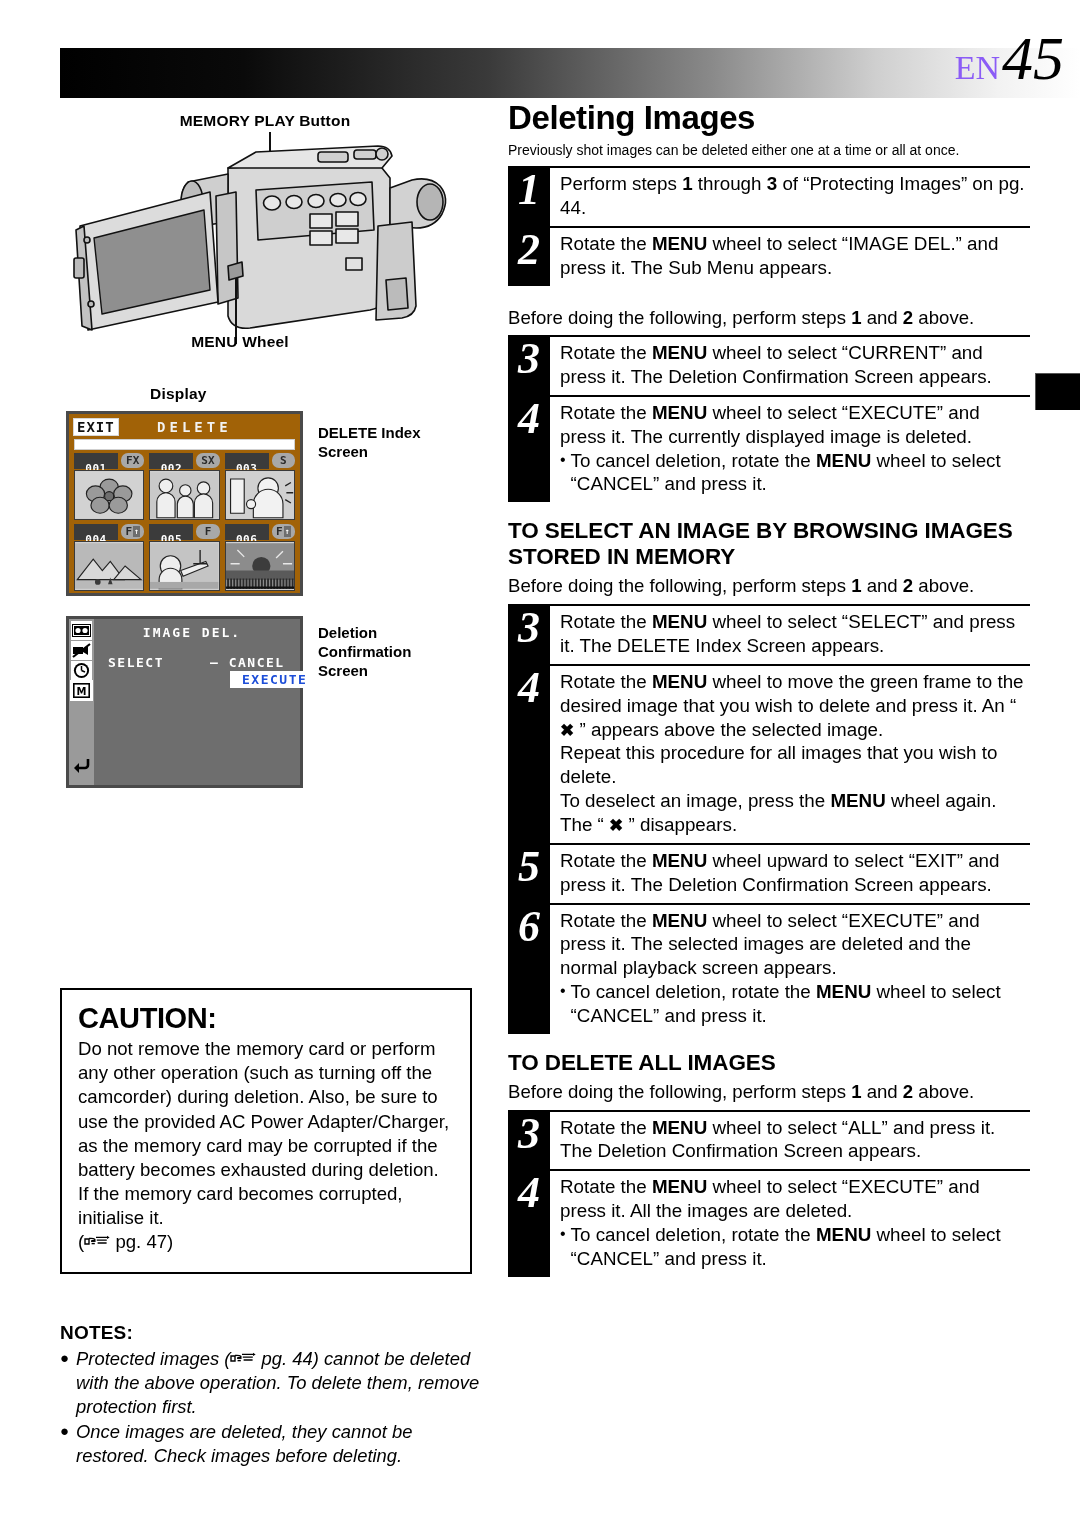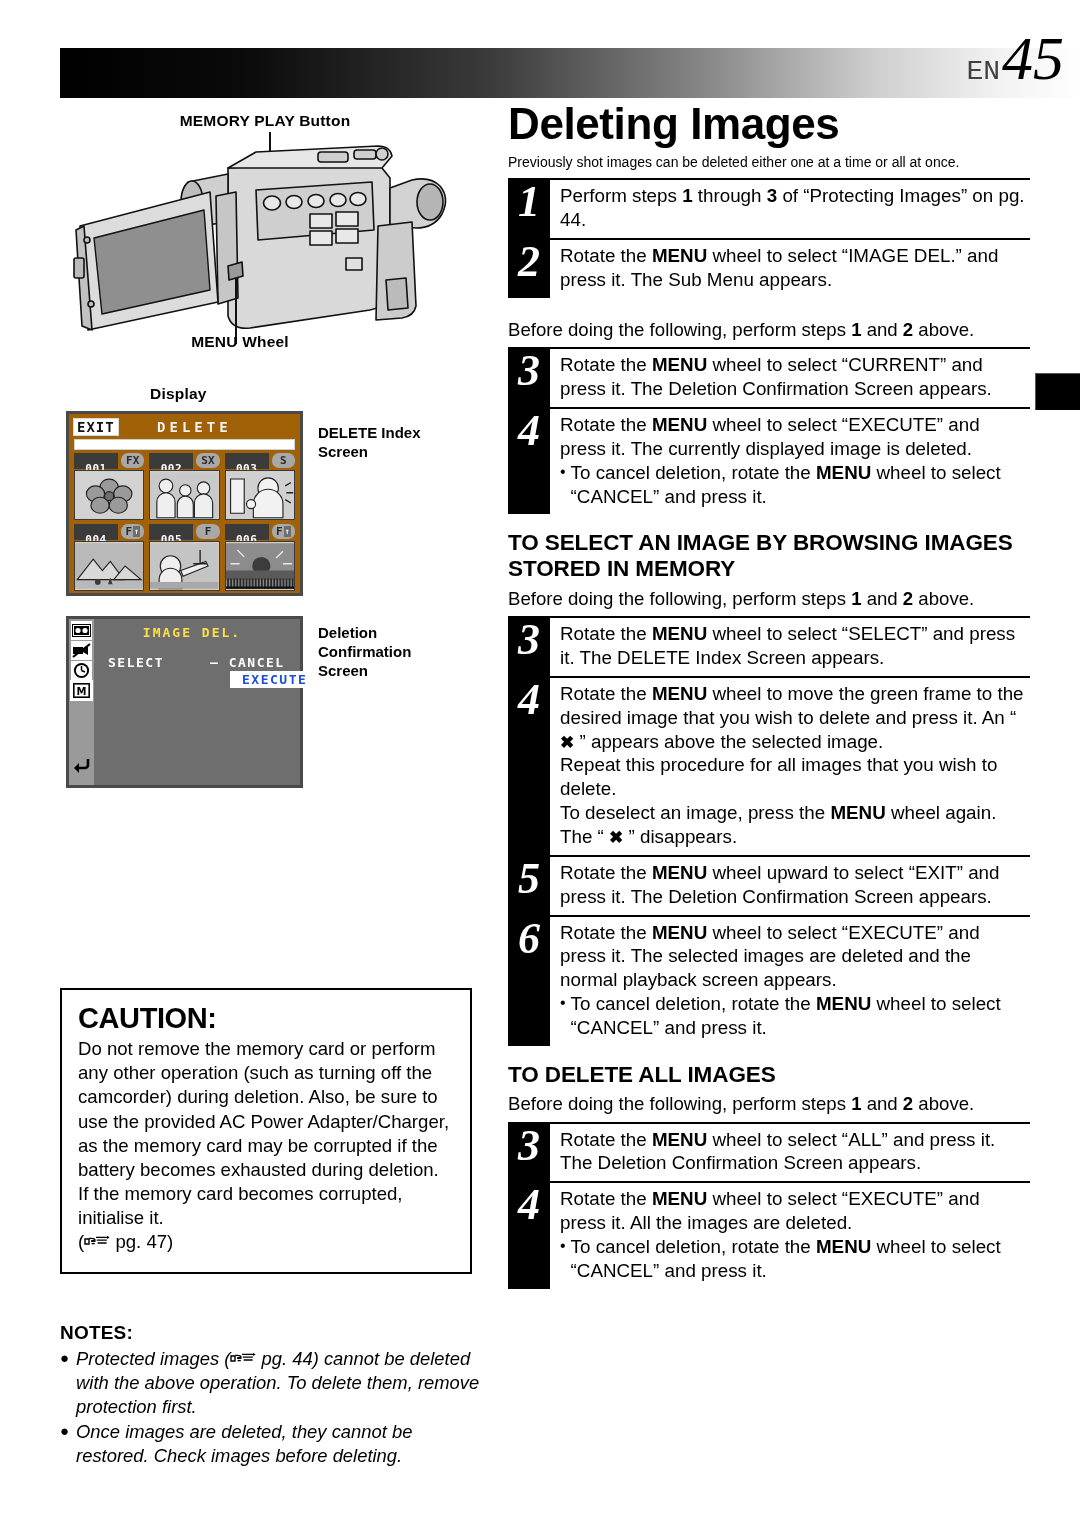--- a/index.html
+++ b/index.html
@@ -17,22 +17,22 @@
   .header-bar{
     position:absolute;left:60px;top:48px;width:1020px;height:50px;
     background:linear-gradient(to right,#000000 0%,#0a0a0a 18%,#3a3a3a 42%,#8a8a8a 64%,#cfcfcf 80%,#f2f2f2 92%,#ffffff 100%);
   }
   .page-num{
     position:absolute;right:16px;top:34px;
     display:flex;align-items:baseline;gap:2px;
     z-index:4;
   }
   .page-num .en{
-    font-family:Liberation Mono, monospace;
-    font-size:28px;font-weight:400;letter-spacing:0px;color:#404040;
+    font-family:Liberation Serif, serif;
+    font-size:34px;font-weight:400;letter-spacing:0px;color:#8b5cf6;
   }
   .page-num .no{
     font-family:"Liberation Serif", serif;
     font-style:italic;font-size:62px;font-weight:400;color:#000;
     line-height:.8;
   }
 
   
   .edge-tab{
     position:absolute;right:0;top:373px;width:44px;height:36px;background:#000;
@@ -109,21 +109,21 @@
     width:21px;height:19px;background:#ffffff;color:#000;
     display:flex;align-items:center;justify-content:center;margin-bottom:1px;
     overflow:hidden;
   }
   .conf-ico svg{display:block;}
   .conf-ico.sel{background:#ffffff;outline:1px solid #fff;}
   .conf-ico.ret{margin-top:auto;margin-bottom:10px;background:#9a9a9a;}
   .conf-main{flex:1;position:relative;}
   .conf-title{
     position:absolute;left:0;right:0;top:6px;text-align:center;
-    color:#fde047;font-size:13px;font-weight:bold;letter-spacing:2px;
+    color:#ffffff;font-size:13px;font-weight:bold;letter-spacing:2px;
     padding-right:10px;
   }
   .conf-select{
     position:absolute;left:14px;top:36px;color:#fff;font-size:13px;
     font-weight:bold;letter-spacing:1.5px;
   }
   .conf-cancel{
     position:absolute;left:116px;top:36px;color:#fff;font-size:13px;
     font-weight:bold;letter-spacing:1.5px;white-space:nowrap;
   }
@@ -158,21 +158,21 @@
   .note-item{
     display:flex;gap:7px;font-style:italic;font-size:18.4px;line-height:1.27;
     margin-bottom:2px;
   }
   .note-bullet{font-style:normal;font-size:15px;line-height:1.45;}
 
   
   .right-col{position:absolute;left:508px;top:100px;width:522px;}
 
   h1.title{
-    margin:0;font-size:44px;font-weight:bold;letter-spacing:-.4px;line-height:1.1;
+    margin:0;font-size:33px;font-weight:bold;letter-spacing:-.4px;line-height:1.1;
   }
   .intro{margin:6px 0 0 0;font-size:14px;line-height:1.27;}
 
   h2.sec{
     margin:0;font-size:22.5px;font-weight:bold;letter-spacing:-.1px;line-height:1.16;
   }
   .sec-sub{margin:4px 0 0 0;font-size:18.6px;line-height:1.27;}
 
   .steps{position:relative;margin-top:6px;}
   .step{

